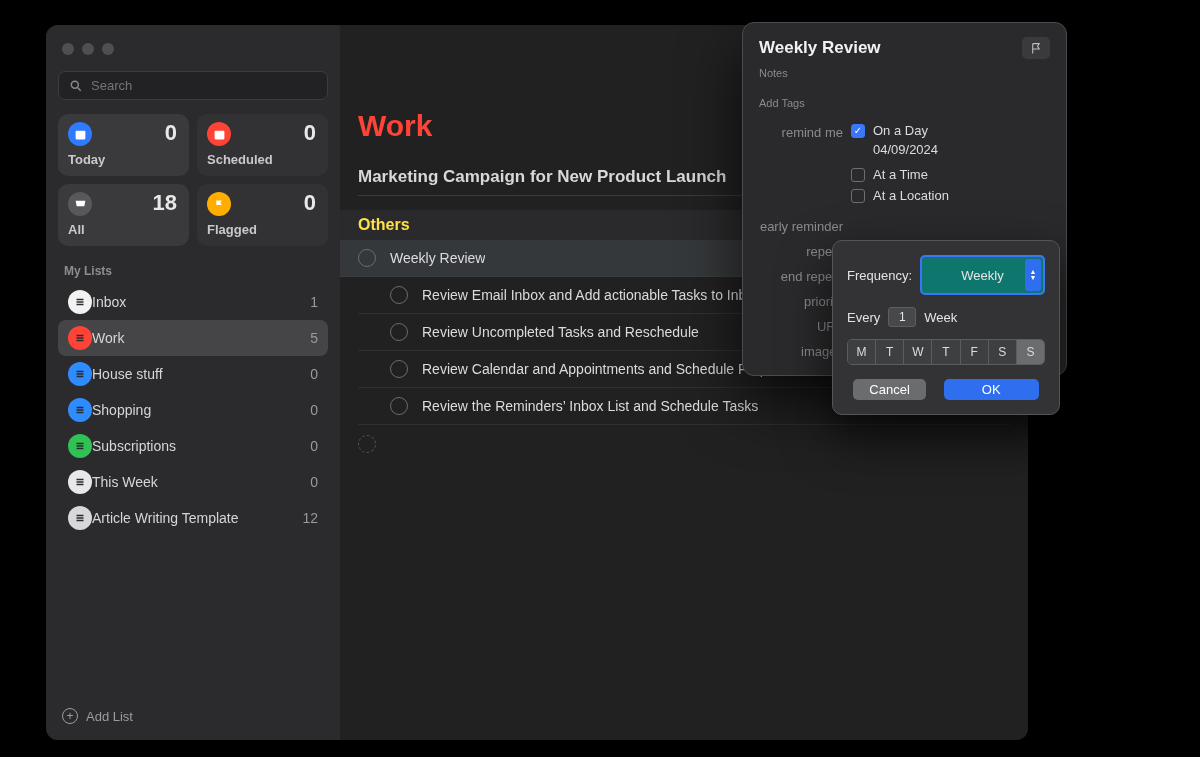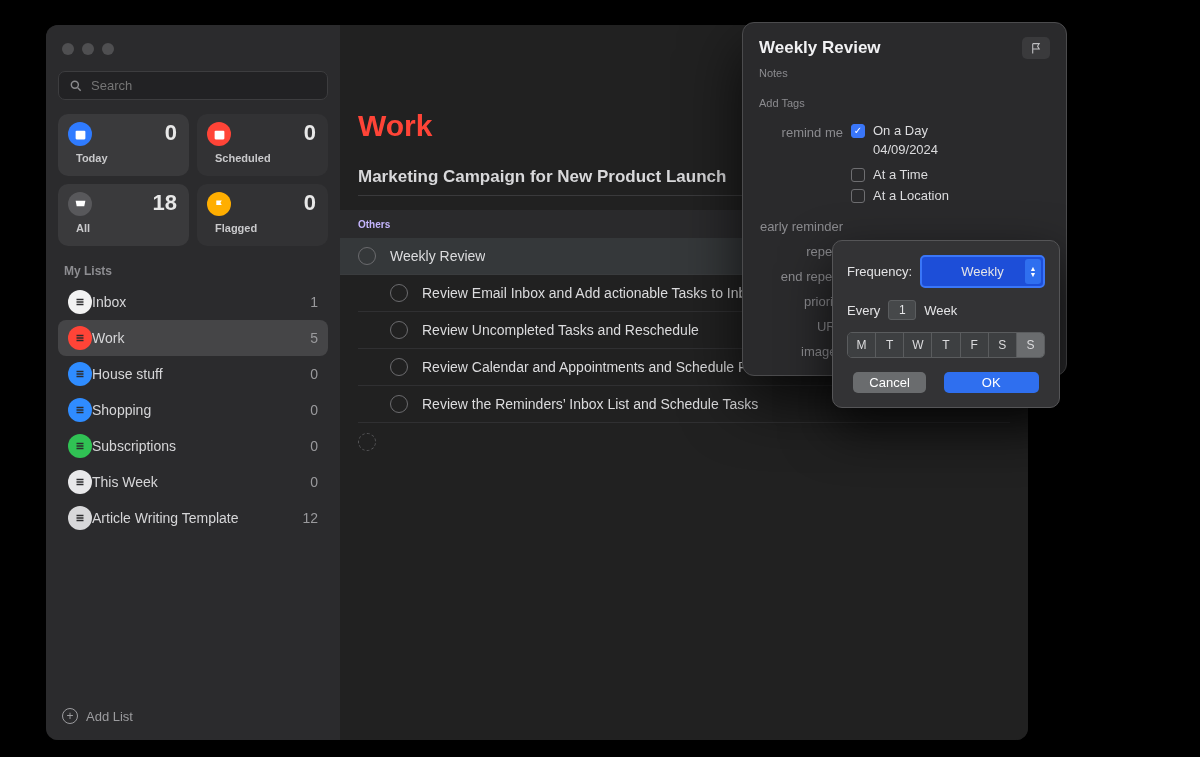--- a/index.html
+++ b/index.html
@@ -18,21 +18,21 @@
   .search { display:flex; align-items:center; gap:8px; background:#222224; border:1px solid #3d3d3f; border-radius:7px; padding:6px 10px; }
   .search svg { width:14px; height:14px; }
   .search input { flex:1; background:transparent; border:0; outline:0; color:#999; font-size:13px; }
 
   .smart-grid { display:grid; grid-template-columns:1fr 1fr; gap:8px; margin-top:14px; }
   .smart-card { background:#3a3a3c; border-radius:10px; padding:8px 12px 8px 10px; min-height:62px; position:relative; }
   .smart-card.dim { background:#323234; }
   .smart-card.completed { grid-column:1; }
   .smart-icon { width:24px; height:24px; border-radius:50%; display:flex; align-items:center; justify-content:center; }
   .smart-count { position:absolute; right:12px; top:6px; font-size:22px; font-weight:700; color:#e8e8e8; }
-  .smart-label { color:#c9c9cb; font-size:11px; font-weight:600; margin-top:6px;margin-left:8px; }
+  .smart-label { color:#c9c9cb; font-size:13px; font-weight:600; margin-top:6px; }
 
   .mylists-header { color:#8d8d91; font-size:12px; font-weight:600; margin:18px 6px 6px 6px; }
   .list-row { display:flex; align-items:center; padding:6px 10px; border-radius:8px; color:#d6d6d8; font-size:14px; }
   .list-row.selected { background:#454547; }
   .list-row .count { margin-left:auto; color:#9a9a9d; font-size:14px; }
   .list-icon { width:24px; height:24px; border-radius:50%; display:flex; align-items:center; justify-content:center; flex-shrink:0; }
   .list-icon svg { width:12px; height:12px; }
 
   .add-list { margin-top:auto; display:flex; align-items:center; gap:8px; color:#9c9c9f; font-size:13px; padding:6px 4px; }
   .add-list .plus-circ { width:16px; height:16px; border:1.5px solid #9c9c9f; border-radius:50%; display:flex; align-items:center; justify-content:center; font-size:12px; line-height:1; }
@@ -40,21 +40,21 @@
   
   .main { flex:1; background:#212121; position:relative; padding:0 18px; }
   .main-top { display:flex; justify-content:flex-end; gap:22px; padding:18px 6px 0 0; }
   .main-top svg { width:18px; height:18px; }
   .big-count { position:absolute; right:26px; top:70px; font-size:36px; font-weight:700; color:#ff4538; }
   .list-title { font-size:30px; font-weight:800; color:#ff4437; margin-top:48px; }
   .section-title { font-size:17px; font-weight:700; color:#d8d8da; margin-top:24px; display:flex; align-items:center; }
   .section-title .chev { margin-left:auto; color:#ff4437; font-size:14px; }
   .section-divider { border-top:1px solid #3a3a3c; margin-top:8px; }
   .others-row { display:flex; align-items:center; justify-content:space-between; background:#2a2a2c; margin:14px -18px 0 -18px; padding:6px 26px 6px 18px; }
-  .others-label { color:#c4b5fd; font-size:10px; font-weight:700; }
+  .others-label { color:#fde047; font-size:16px; font-weight:700; }
   .others-chev { color:#ff4437; font-size:14px; }
 
   .task-row { display:flex; align-items:center; gap:14px; padding:9px 0; border-bottom:1px solid #303032; }
   .task-row.selected { background:#35383a; margin:0 -18px; padding:9px 18px; border-bottom:1px solid #3a3c3e; }
   .task-radio { width:18px; height:18px; border:1.5px solid #6b6b6e; border-radius:50%; flex-shrink:0; }
   .task-title { color:#dcdcde; font-size:14px; white-space:nowrap; overflow:hidden; text-overflow:ellipsis; }
   .task-row.selected .task-title { font-weight:500; }
   .task-row.sub { padding-left:32px; }
   .task-icons { margin-left:auto; display:flex; gap:14px; align-items:center; }
   .info-ic { color:#ff4538; }
@@ -75,21 +75,21 @@
   .chkbox { width:14px; height:14px; border-radius:3px; border:1px solid #6e6e71; display:flex; align-items:center; justify-content:center; font-size:10px; color:#fff; }
   .chkbox.checked { background:#3a76f8; border-color:#3a76f8; }
   .date-val { color:#dcdcde; font-size:13px; margin-left:22px; margin-top:-2px; margin-bottom:10px; }
   .add-image { display:flex; align-items:center; gap:8px; color:#b9b9bc; font-size:13px; }
   .add-image .plus-circ2 { width:15px; height:15px; border:1.3px solid #9c9c9f; border-radius:50%; display:flex; align-items:center; justify-content:center; font-size:11px; line-height:1; color:#9c9c9f;}
 
   
   .freq-pop { position:absolute; left:832px; top:240px; width:228px; background:#333335; border:1px solid #555557; border-radius:10px; box-shadow:0 20px 50px rgba(0,0,0,.7); padding:14px 14px 14px 14px; z-index:10; color:#e5e5e7; font-size:13px; }
   .freq-row { display:flex; align-items:center; gap:8px; margin-bottom:12px; }
   .freq-row label { color:#e3e3e5; }
-  .freq-select { flex:1; background:#1d4ed8; border:2px solid #3a76f8; border-radius:5px; padding:2px 6px; display:flex; align-items:center; justify-content:center; position:relative; height:33px;}
+  .freq-select { flex:1; background:#0f766e; border:2px solid #3a76f8; border-radius:5px; padding:2px 6px; display:flex; align-items:center; justify-content:center; position:relative; height:40px;}
   .freq-select .sel-caret { position:absolute; right:2px; top:2px; bottom:2px; width:16px; background:#2f6fef; border-radius:3px; display:flex; flex-direction:column; align-items:center; justify-content:center; font-size:7px; color:#fff; line-height:6px;}
   .every-input { width:28px; height:20px; background:#46484a; border:1px solid #5b5d5f; border-radius:3px; text-align:center; color:#e5e5e7; font-size:12px;}
   .days { display:flex; border:1px solid #5a5c5e; border-radius:5px; overflow:hidden; margin-bottom:14px;}
   .days span { flex:1; text-align:center; padding:5px 0; font-size:12px; border-right:1px solid #5a5c5e; background:#3d3f41; color:#dcdcde;}
   .days span:last-child { border-right:0; }
   .days span.sel { background:#6a6c6e; }
   .freq-btns { display:flex; justify-content:center; gap:18px; }
   .btn { padding:3px 16px; border-radius:5px; font-size:13px; }
   .btn-cancel { background:#6a6c6e; color:#fff; }
   .btn-ok { background:#2f6fef; color:#fff; padding:3px 38px; }

